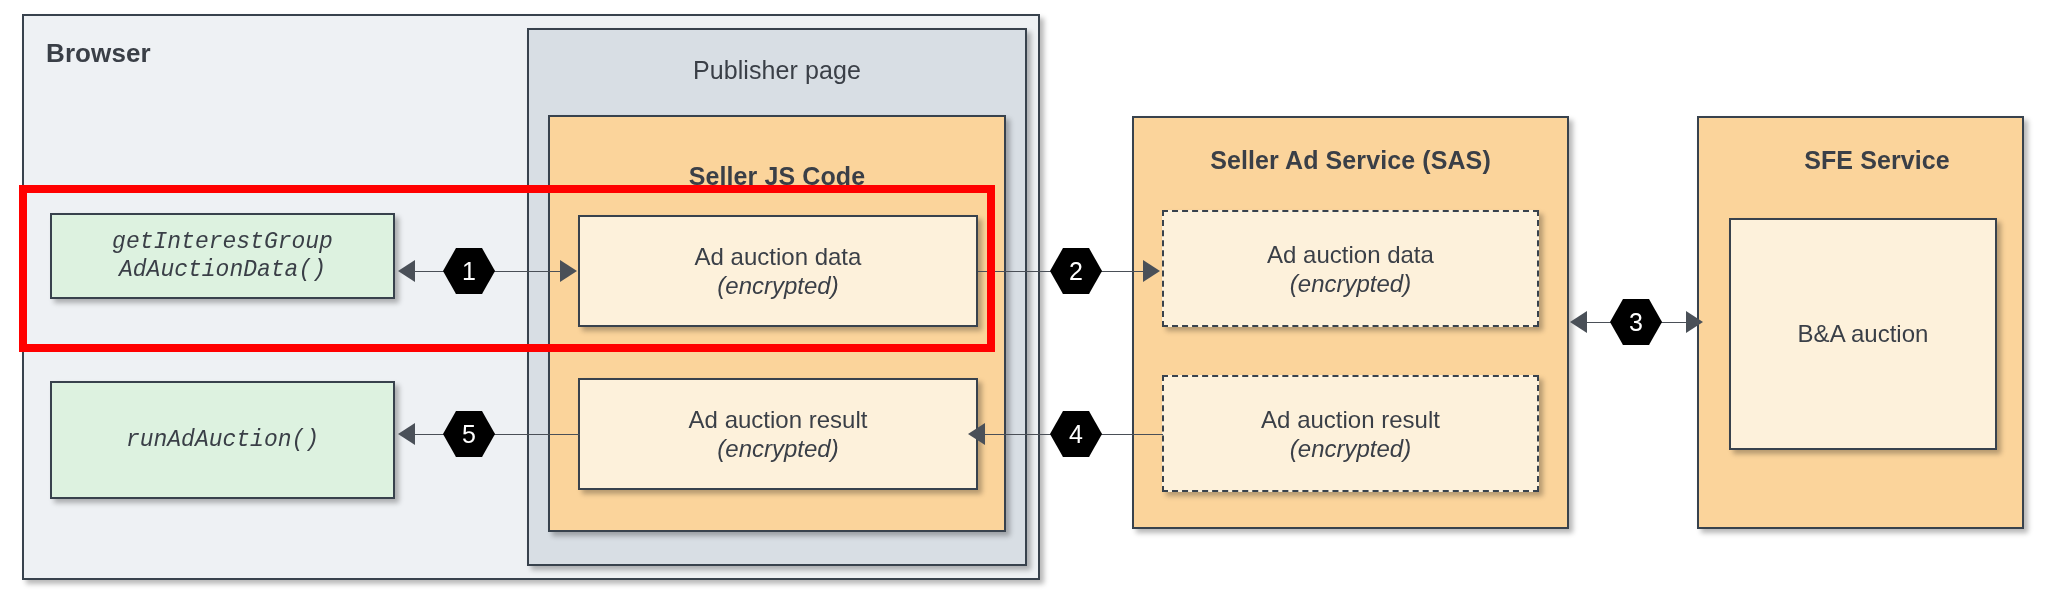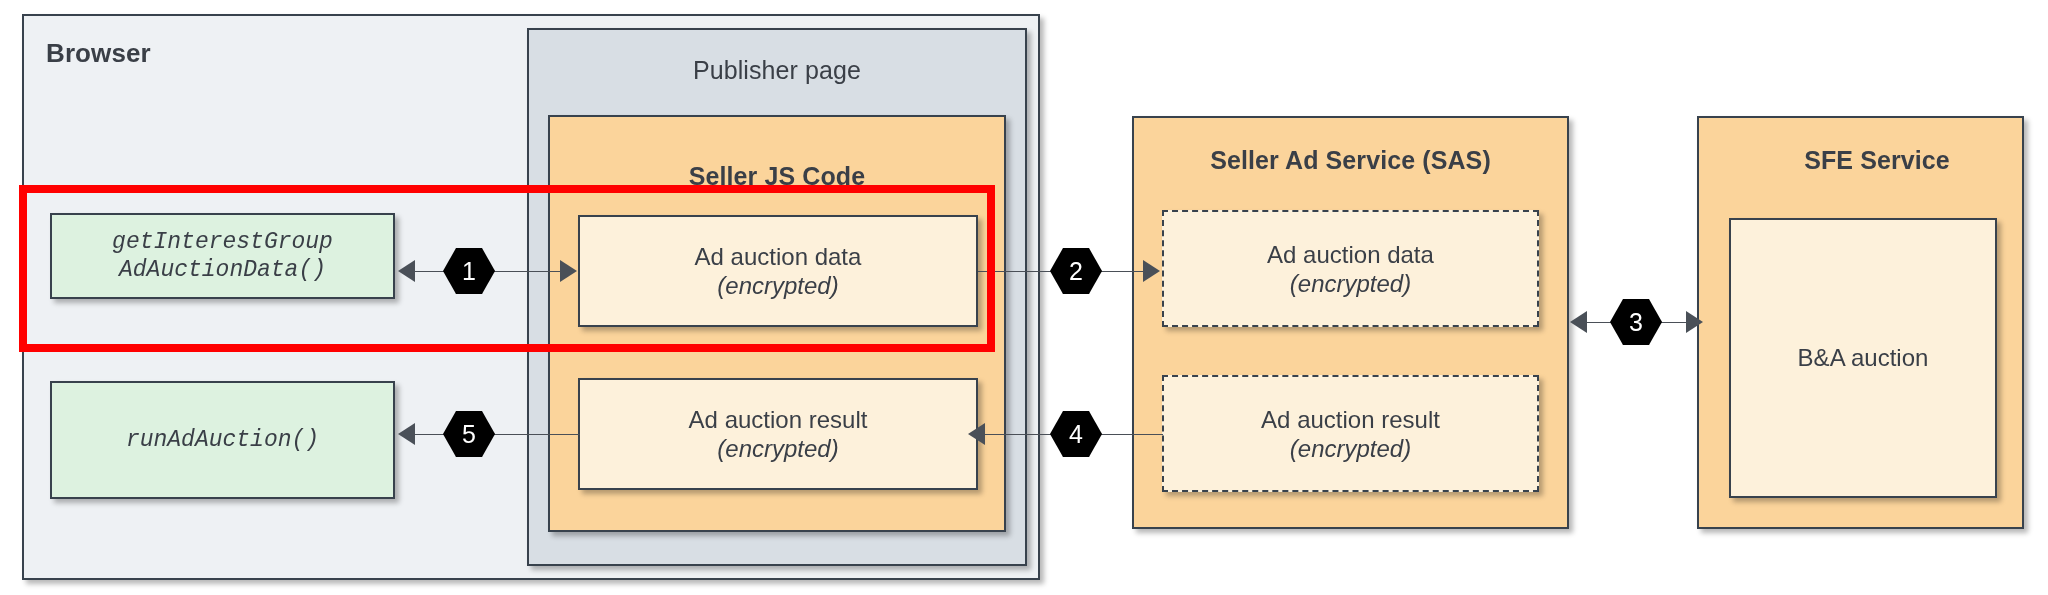--- a/index.html
+++ b/index.html
@@ -144,21 +144,21 @@
     <div class="centerlabel t-body">
       <span>Ad auction result</span>
       <span class="ital">(encrypted)</span>
     </div>
   </div>
 
   <div class="box service" style="left:1697px;top:116px;width:327px;height:413px;">
     <div class="title t-head" style="top:28px;margin-left:33px;">SFE Service</div>
   </div>
 
-  <div class="box inner-cream" style="left:1729px;top:218px;width:268px;height:280px;">
+  <div class="box inner-cream" style="left:1729px;top:218px;width:268px;height:232px;">
     <div class="centerlabel t-body">
       <span>B&amp;A auction</span>
     </div>
   </div>
 
   <div class="hline" style="left:400px;top:271px;width:175px;"></div>
   <div class="arrowhead left" style="left:398px;top:260px;"></div>
   <div class="arrowhead right" style="left:560px;top:260px;"></div>
   <div class="hexnum" style="left:443px;top:248px;">1</div>
 

